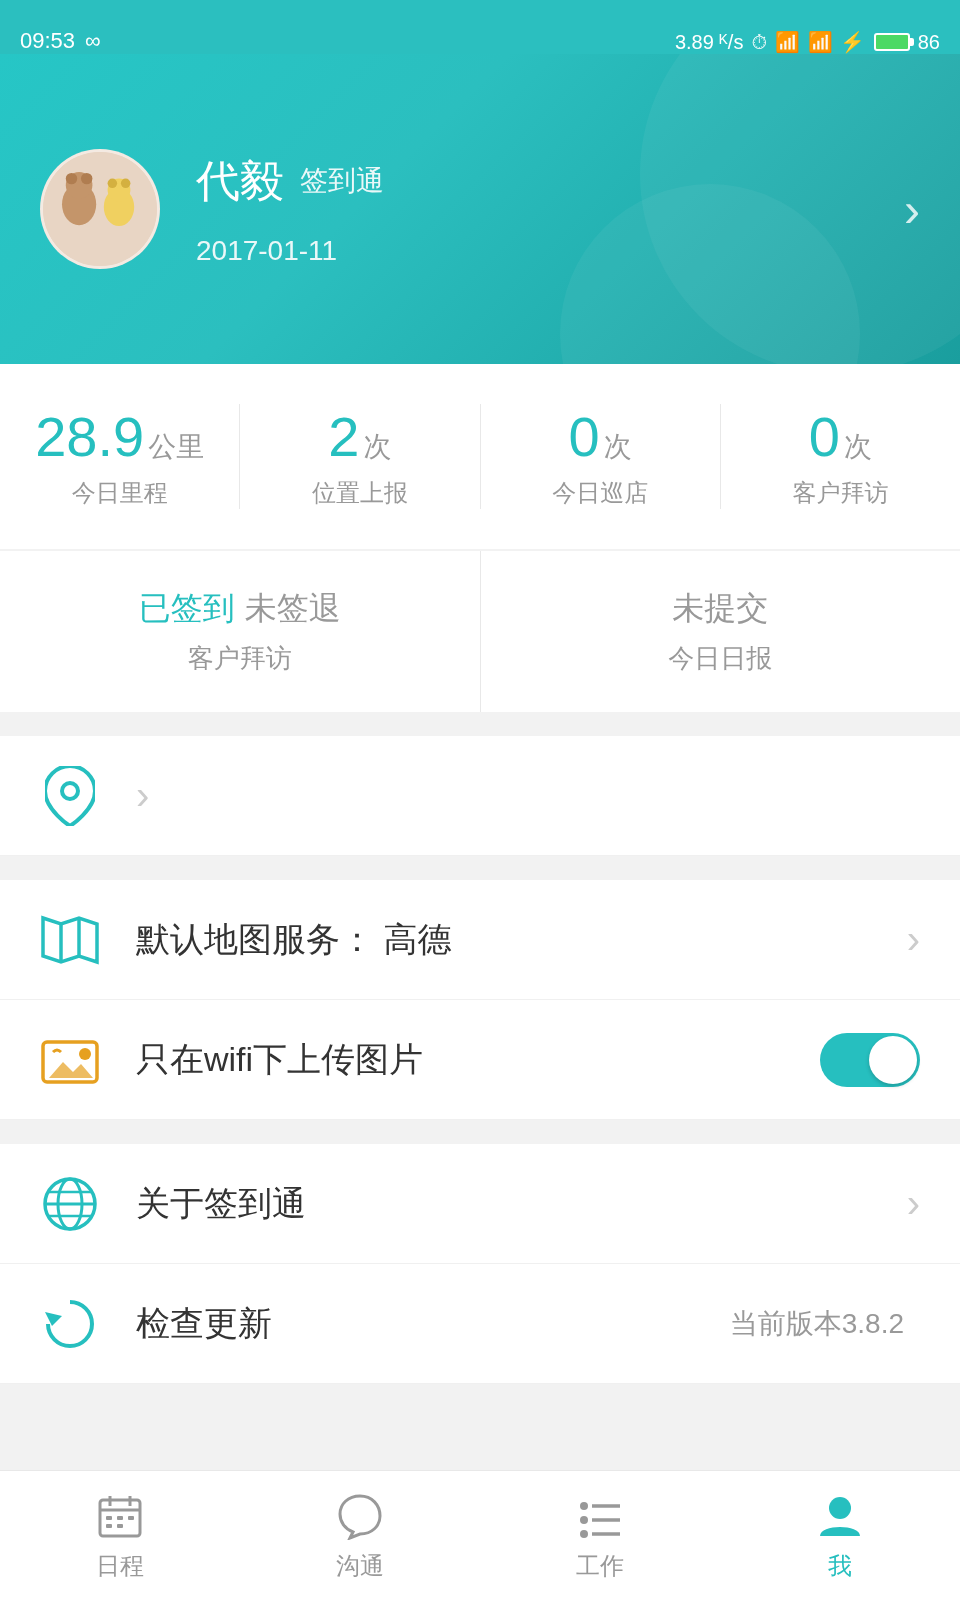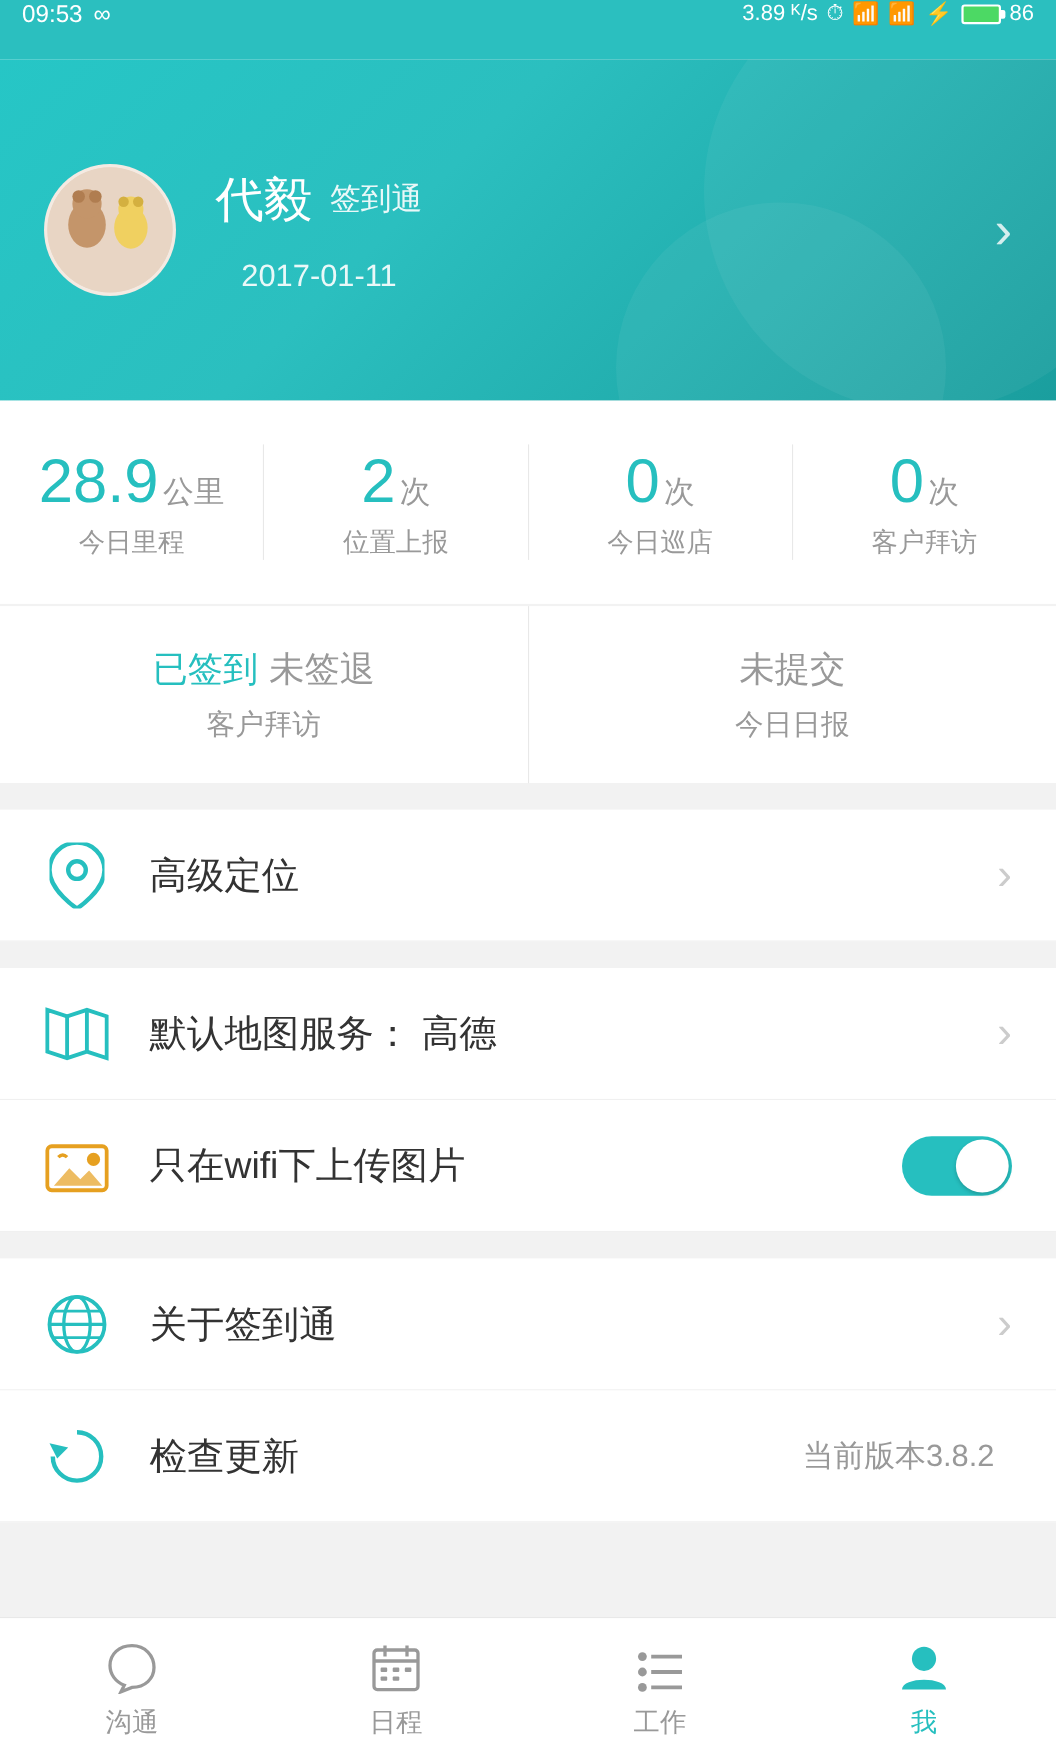--- a/index.html
+++ b/index.html
@@ -11,21 +11,21 @@
       overflow: hidden;
       position: relative;
     }
 
     
     .status-bar {
       width: 100%;
       height: 54px;
       background: #2bbfbf;
       display: flex;
-      align-items: flex-start;
+      align-items: flex-end;
       justify-content: space-between;
       padding: 0 20px;
       color: white;
       font-size: 22px;
       font-weight: 500;
     }
     .status-left { display: flex; align-items: center; gap: 10px; }
     .status-right { display: flex; align-items: center; gap: 8px; font-size: 20px; }
     .battery-icon {
       display: inline-block;
@@ -105,21 +105,20 @@
     }
     .app-name-badge {
       font-size: 28px;
       font-weight: normal;
       opacity: 0.9;
     }
     .user-date {
       font-size: 28px;
       margin-top: 24px;
       opacity: 0.9;
-      text-align: center;
     }
     .chevron-right {
       position: absolute;
       right: 40px;
       color: rgba(255,255,255,0.8);
       font-size: 48px;
       font-weight: 300;
     }
 
     
@@ -376,21 +375,20 @@
 
 <div class="divider-block"></div>
 
 <div class="menu-item">
   <div class="menu-icon">
     <svg width="50" height="60" viewBox="0 0 50 60">
       <path d="M25 0 C11.2 0 0 11.2 0 25 C0 43.75 25 60 25 60 C25 60 50 43.75 50 25 C50 11.2 38.8 0 25 0Z" fill="none" stroke="#26bfbf" stroke-width="4"></path>
       <circle cx="25" cy="25" r="8" fill="none" stroke="#26bfbf" stroke-width="4"></circle>
     </svg>
   </div>
-  <span class="menu-label">高级定位</span>
   <span class="menu-chevron">›</span>
 </div>
 
 <div class="divider-block"></div>
 
 <div class="menu-item">
   <div class="menu-icon">
     <svg width="58" height="52" viewBox="0 0 58 52">
       <path d="M2 4 L20 10 L38 4 L56 10 L56 48 L38 42 L20 48 L2 42 Z" fill="none" stroke="#26bfbf" stroke-width="3.5"></path>
       <line x1="20" y1="10" x2="20" y2="48" stroke="#26bfbf" stroke-width="3.5"></line>
@@ -437,47 +435,47 @@
     <svg width="56" height="56" viewBox="0 0 56 56">
       <path d="M28 6 A22 22 0 1 1 6 28" fill="none" stroke="#26bfbf" stroke-width="4"></path>
       <polygon points="3,16 10,30 20,20" fill="#26bfbf"></polygon>
     </svg>
   </div>
   <span class="menu-label">检查更新</span>
   <span class="menu-value">当前版本3.8.2</span>
 </div>
 
 <div class="bottom-nav">
-  <div class="nav-item">
-    <div class="nav-icon">
-      <svg width="48" height="48" viewBox="0 0 48 48">
-        <path d="M24 4 C12 4 4 12 4 22 C4 30 9 37 17 40 L14 46 L24 42 C24 42 24 42 24 42 C36 42 44 34 44 24 C44 13 36 4 24 4Z" fill="none" stroke="#999" stroke-width="3"></path>
-      </svg>
-    </div>
-    <span class="nav-label">沟通</span>
-  </div>
   <div class="nav-item">
     <div class="nav-icon">
       <svg width="48" height="48" viewBox="0 0 48 48">
         <rect x="4" y="8" width="40" height="36" rx="3" fill="none" stroke="#999" stroke-width="3"></rect>
         <line x1="4" y1="18" x2="44" y2="18" stroke="#999" stroke-width="3"></line>
         <line x1="14" y1="4" x2="14" y2="14" stroke="#999" stroke-width="3"></line>
         <line x1="34" y1="4" x2="34" y2="14" stroke="#999" stroke-width="3"></line>
         <rect x="10" y="24" width="6" height="4" rx="1" fill="#999"></rect>
         <rect x="21" y="24" width="6" height="4" rx="1" fill="#999"></rect>
         <rect x="32" y="24" width="6" height="4" rx="1" fill="#999"></rect>
         <rect x="10" y="32" width="6" height="4" rx="1" fill="#999"></rect>
         <rect x="21" y="32" width="6" height="4" rx="1" fill="#999"></rect>
       </svg>
     </div>
     <span class="nav-label">日程</span>
   </div>
   <div class="nav-item">
     <div class="nav-icon">
       <svg width="48" height="48" viewBox="0 0 48 48">
+        <path d="M24 4 C12 4 4 12 4 22 C4 30 9 37 17 40 L14 46 L24 42 C24 42 24 42 24 42 C36 42 44 34 44 24 C44 13 36 4 24 4Z" fill="none" stroke="#999" stroke-width="3"></path>
+      </svg>
+    </div>
+    <span class="nav-label">沟通</span>
+  </div>
+  <div class="nav-item">
+    <div class="nav-icon">
+      <svg width="48" height="48" viewBox="0 0 48 48">
         <circle cx="8" cy="14" r="4" fill="#999"></circle>
         <line x1="16" y1="14" x2="44" y2="14" stroke="#999" stroke-width="3.5"></line>
         <circle cx="8" cy="28" r="4" fill="#999"></circle>
         <line x1="16" y1="28" x2="44" y2="28" stroke="#999" stroke-width="3.5"></line>
         <circle cx="8" cy="42" r="4" fill="#999"></circle>
         <line x1="16" y1="42" x2="44" y2="42" stroke="#999" stroke-width="3.5"></line>
       </svg>
     </div>
     <span class="nav-label">工作</span>
   </div>

